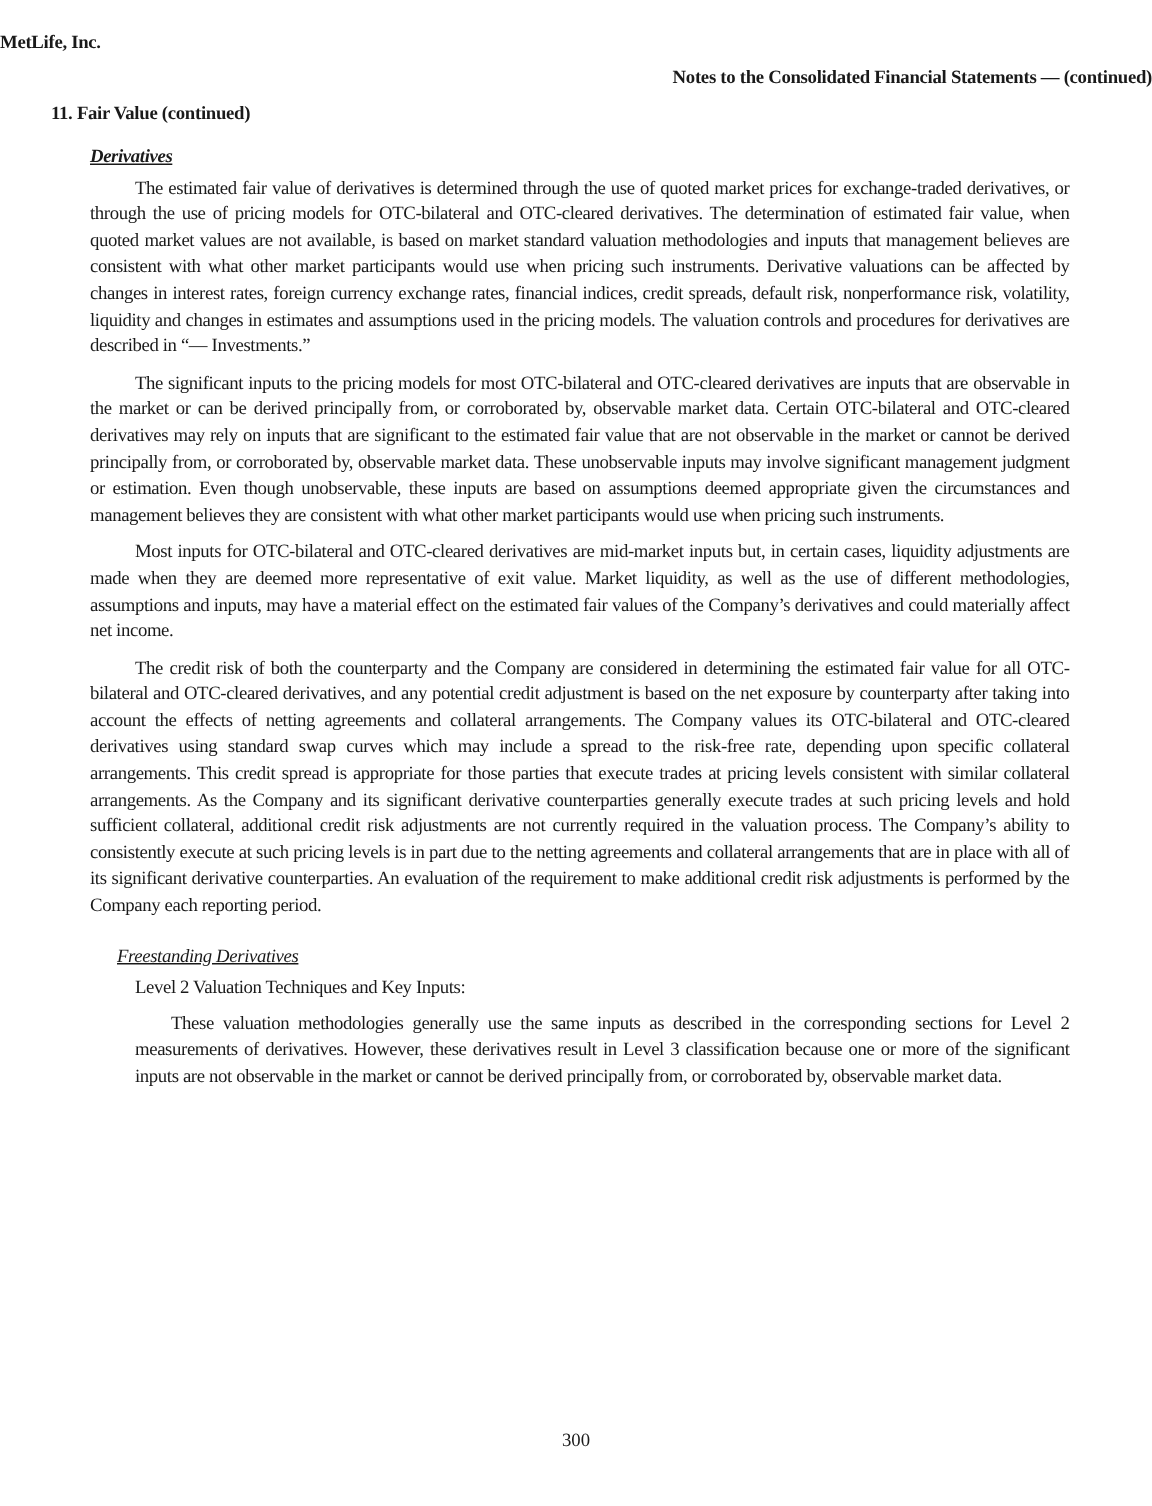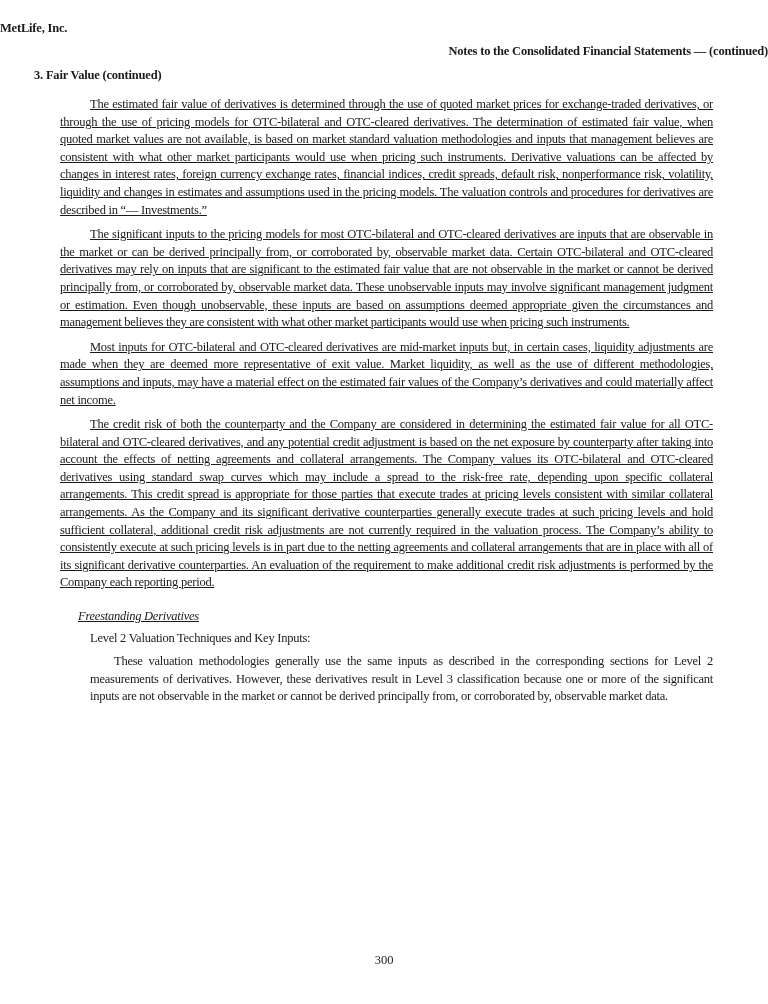--- a/index.html
+++ b/index.html
@@ -61,21 +61,20 @@
     .h-deriv {
       margin: 0 0 3px 0;
       font-weight: bold;
       font-style: italic;
       text-decoration: underline;
     }
     .para {
       margin: 0 0 7px 0;
       text-align: justify;
       text-indent: 30px;
-      text-decoration: underline;
     }
     .h-free {
       margin: 16px 0 4px 18px;
       font-style: italic;
       text-decoration: underline;
     }
     .h-level {
       margin: 0 0 6px 30px;
     }
     .para-sub {
@@ -92,23 +91,24 @@
       font-size: 12.5px;
     }
   </style>
 </head>
 <body>
 
 <div class="page">
 
   <div class="company">MetLife, Inc.</div>
   <div class="subtitle">Notes to the Consolidated Financial Statements — (continued)</div>
-  <div class="section-title">3. Fair Value (continued)</div>
+  <div class="section-title">11. Fair Value (continued)</div>
 
   <div class="content">
+    <div class="h-deriv">Derivatives</div>
 
     <p class="para">The estimated fair value of derivatives is determined through the use of quoted market prices for exchange-traded derivatives, or through the use of pricing models for OTC-bilateral and OTC-cleared derivatives. The determination of estimated fair value, when quoted market values are not available, is based on market standard valuation methodologies and inputs that management believes are consistent with what other market participants would use when pricing such instruments. Derivative valuations can be affected by changes in interest rates, foreign currency exchange rates, financial indices, credit spreads, default risk, nonperformance risk, volatility, liquidity and changes in estimates and assumptions used in the pricing models. The valuation controls and procedures for derivatives are described in “— Investments.”</p>
     <p class="para">The significant inputs to the pricing models for most OTC-bilateral and OTC-cleared derivatives are inputs that are observable in the market or can be derived principally from, or corroborated by, observable market data. Certain OTC-bilateral and OTC-cleared derivatives may rely on inputs that are significant to the estimated fair value that are not observable in the market or cannot be derived principally from, or corroborated by, observable market data. These unobservable inputs may involve significant management judgment or estimation. Even though unobservable, these inputs are based on assumptions deemed appropriate given the circumstances and management believes they are consistent with what other market participants would use when pricing such instruments.</p>
     <p class="para">Most inputs for OTC-bilateral and OTC-cleared derivatives are mid-market inputs but, in certain cases, liquidity adjustments are made when they are deemed more representative of exit value. Market liquidity, as well as the use of different methodologies, assumptions and inputs, may have a material effect on the estimated fair values of the Company’s derivatives and could materially affect net income.</p>
     <p class="para">The credit risk of both the counterparty and the Company are considered in determining the estimated fair value for all OTC-bilateral and OTC-cleared derivatives, and any potential credit adjustment is based on the net exposure by counterparty after taking into account the effects of netting agreements and collateral arrangements. The Company values its OTC-bilateral and OTC-cleared derivatives using standard swap curves which may include a spread to the risk-free rate, depending upon specific collateral arrangements. This credit spread is appropriate for those parties that execute trades at pricing levels consistent with similar collateral arrangements. As the Company and its significant derivative counterparties generally execute trades at such pricing levels and hold sufficient collateral, additional credit risk adjustments are not currently required in the valuation process. The Company’s ability to consistently execute at such pricing levels is in part due to the netting agreements and collateral arrangements that are in place with all of its significant derivative counterparties. An evaluation of the requirement to make additional credit risk adjustments is performed by the Company each reporting period.</p>
 
     <div class="h-free">Freestanding Derivatives</div>
 
     <div class="h-level">Level 2 Valuation Techniques and Key Inputs:</div>
 

